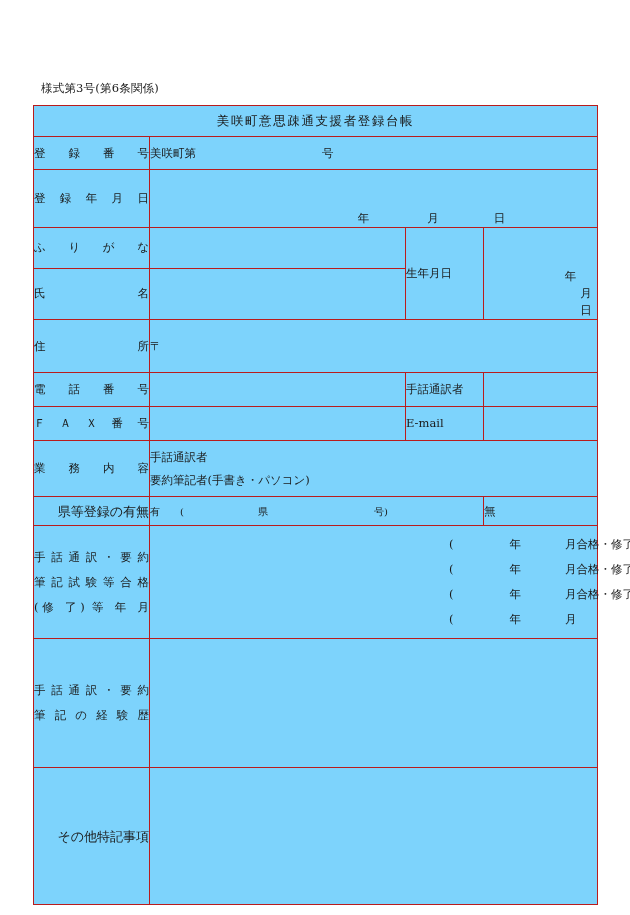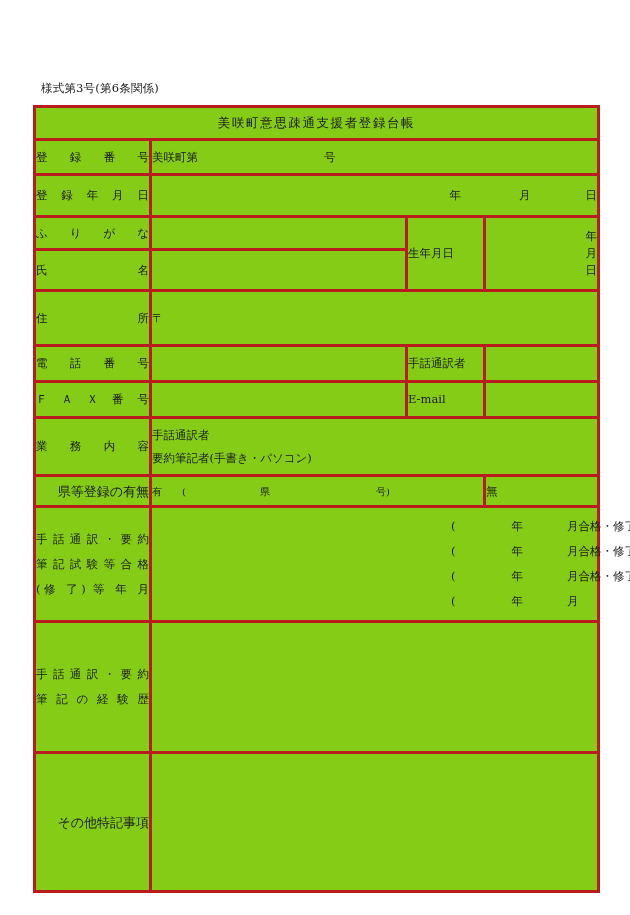--- a/index.html
+++ b/index.html
@@ -40,24 +40,24 @@
   table.ledger {
     position: absolute;
     left: 33px;
     top: 89px;
     width: 564px;
     border-collapse: collapse;
     table-layout: fixed;
     font-size: 11.5px;
   }
   table.ledger td {
-    border: 3px solid #b91c1c;
+    border: 1px solid #b91c1c;
     padding: 0;
     vertical-align: middle;
-    background: #84cc16;
+    background: #7dd3fc;
   }
 
   
   .lbl {
     text-align: justify;
     text-align-last: justify;
     padding: 0 12px;
     font-size: 11.5px;
     line-height: 17px;
     letter-spacing: 0;
@@ -95,21 +95,22 @@
   .hdr {
     text-align: center;
     font-size: 12.5px;
     letter-spacing: 1.6px;
     line-height: 18px;
   }
 
   
   .date-strip {
     display: block;
-    text-align: right;
+    text-align: center;
+    margin-top: 40px;
   }
   .date-strip .g { display: inline-block; }
   .reg-date { padding-left: 116px; }
   .reg-date .g2 { margin-left: 58px; }
   .reg-date .g3 { margin-left: 55px; }
 
   .birth-date { padding-left: 60px; }
   .birth-date .g2 { margin-left: 31px; }
   .birth-date .g3 { margin-left: 31px; }
 

